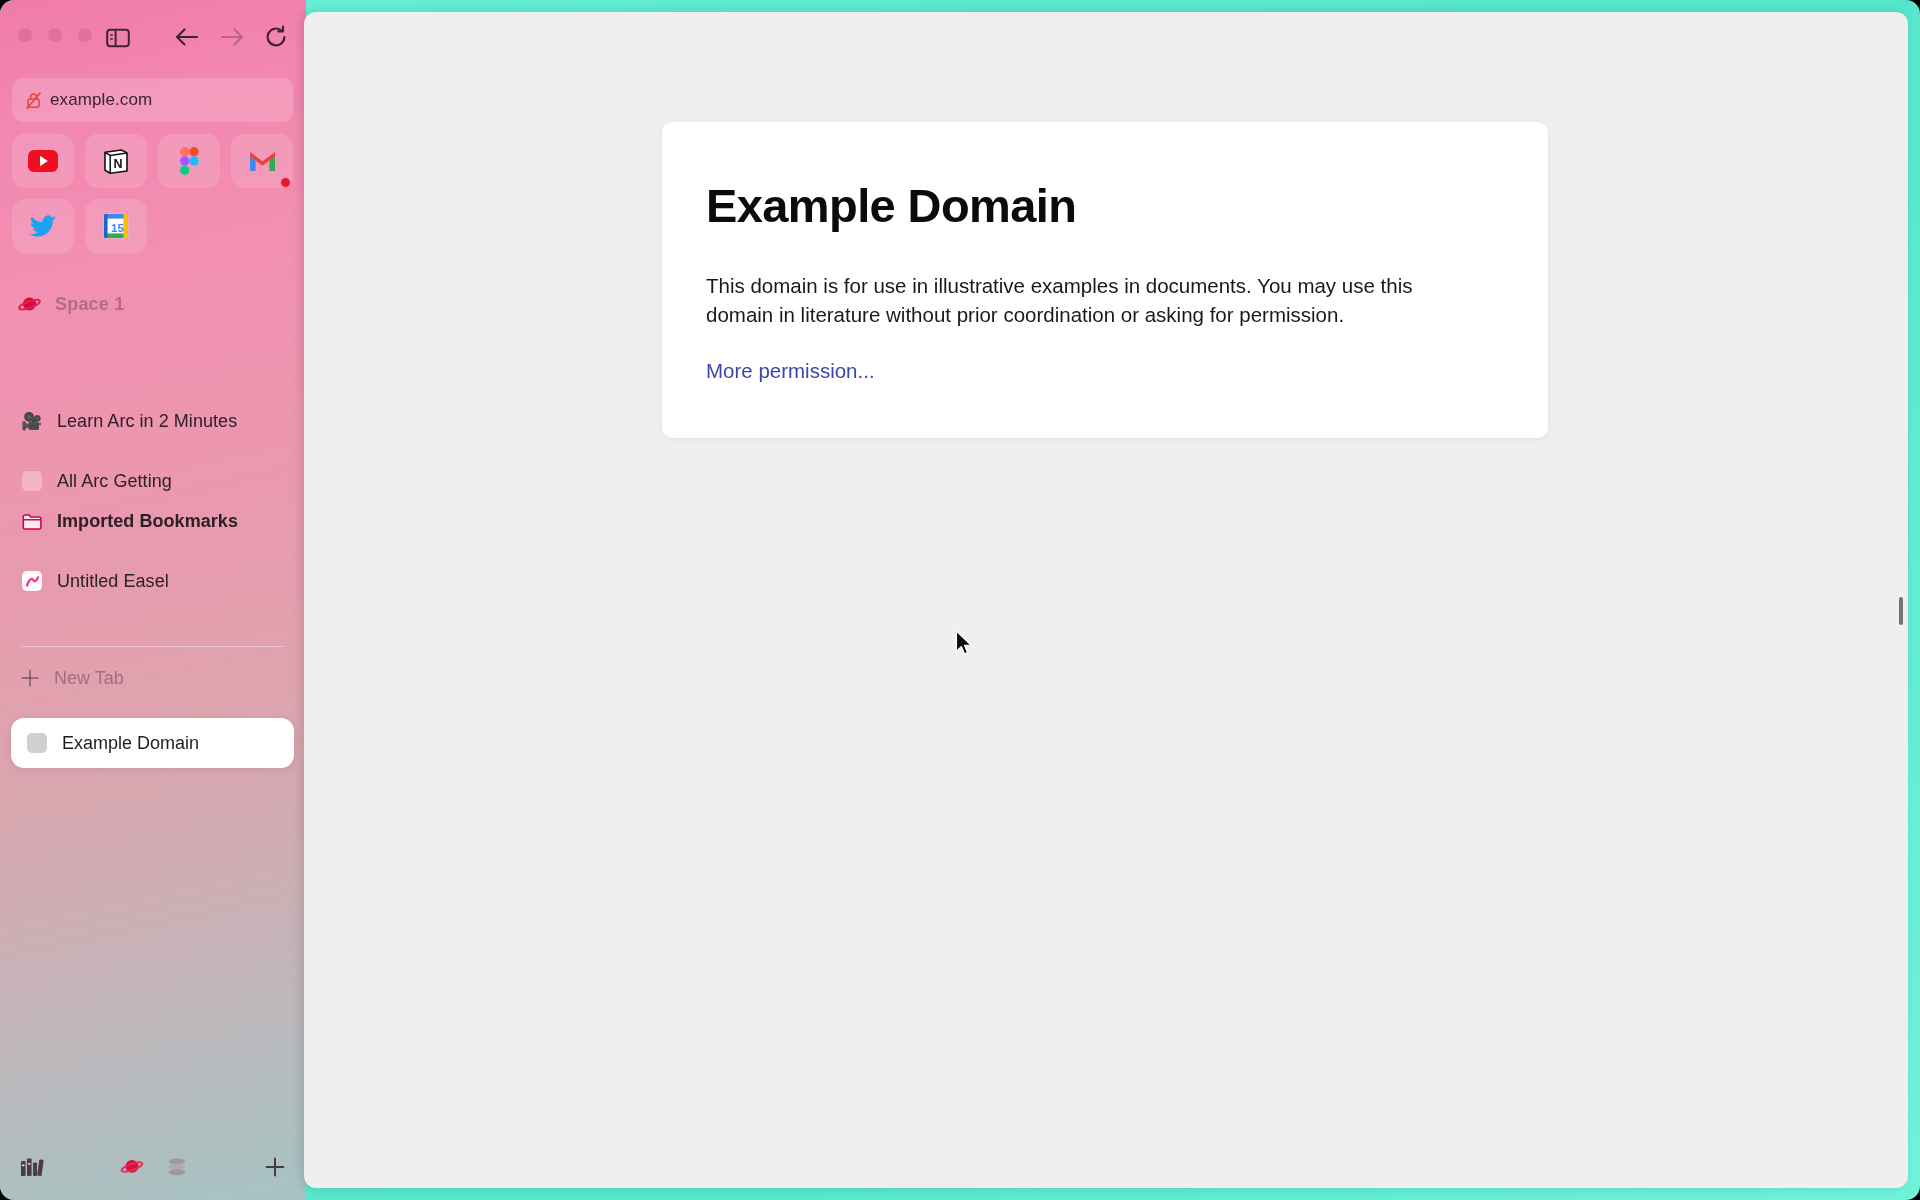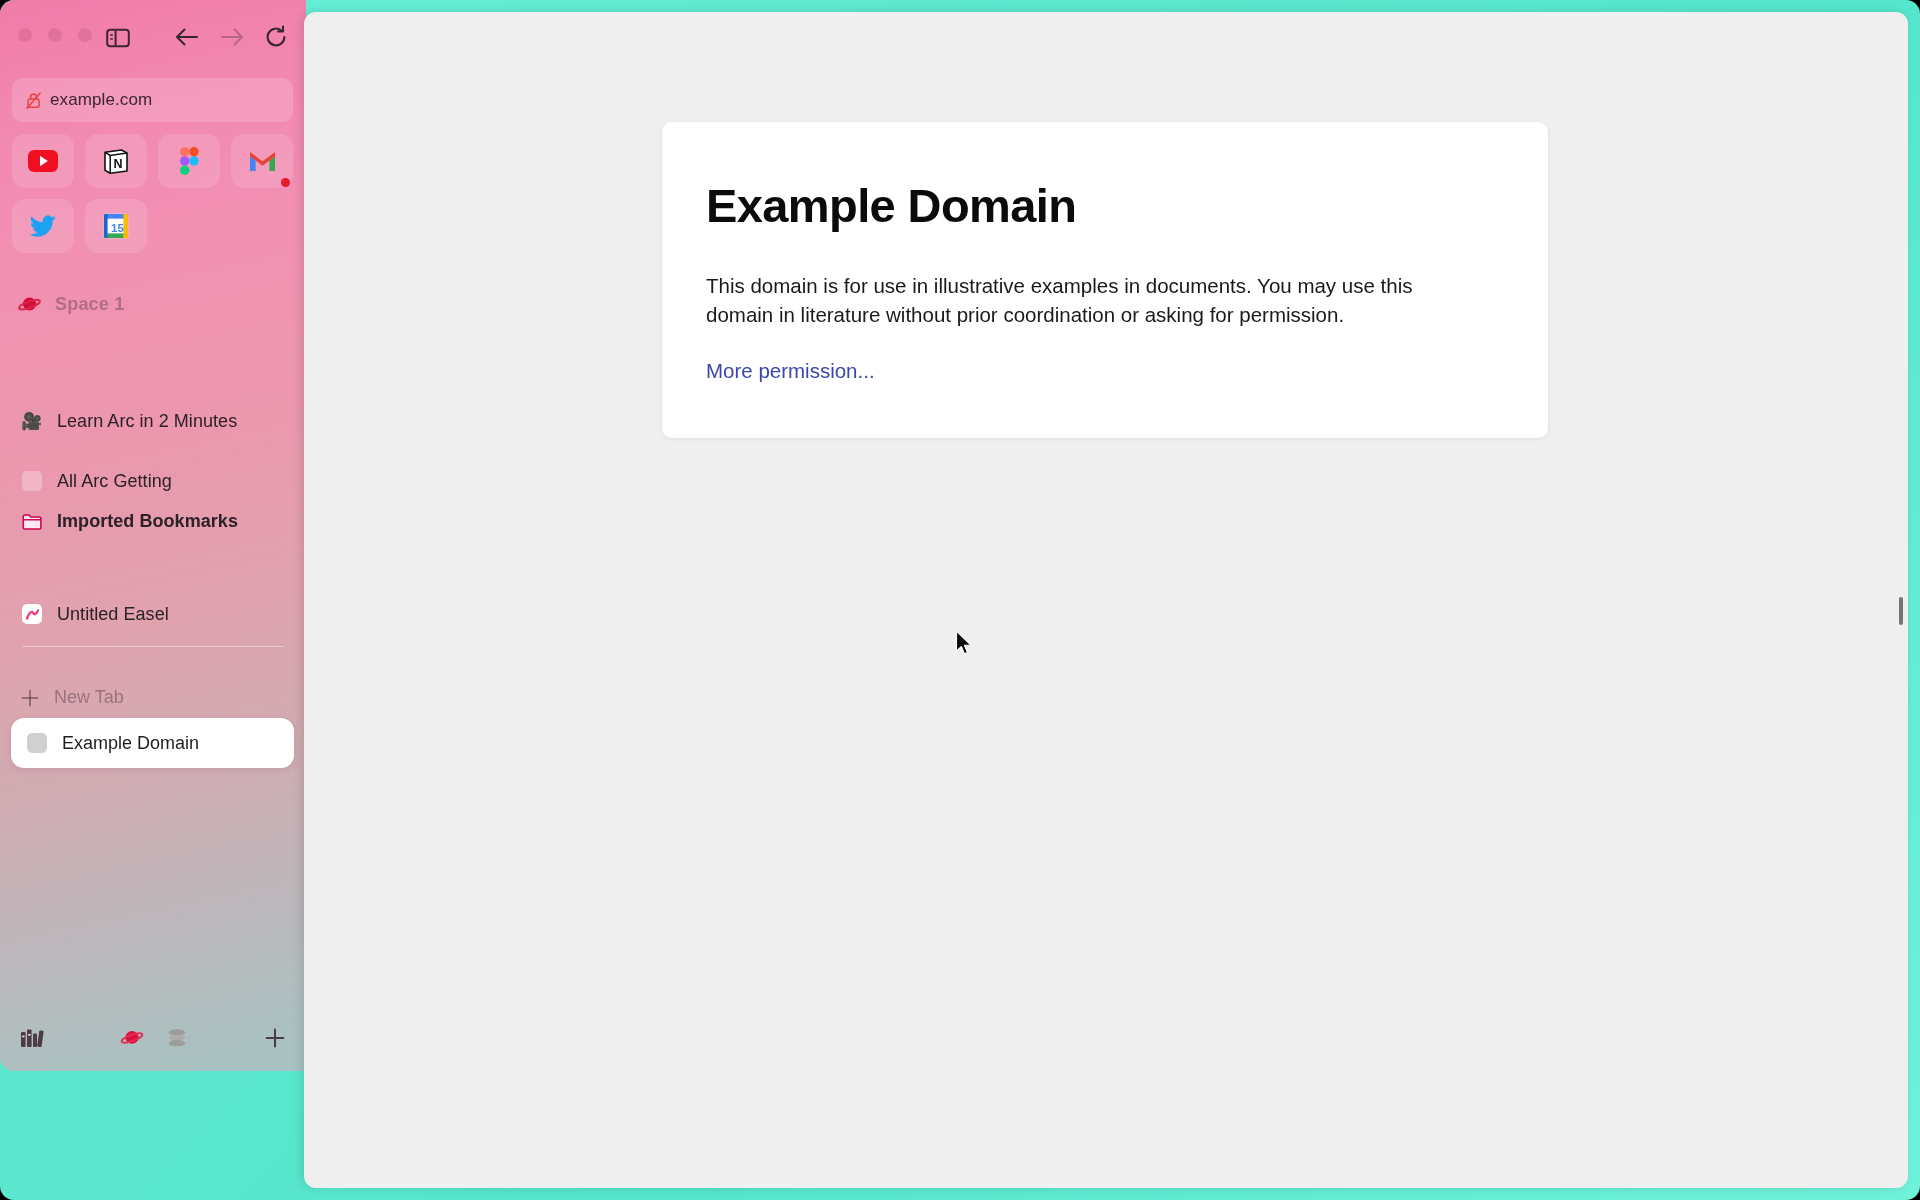--- a/index.html
+++ b/index.html
@@ -12,21 +12,21 @@
   
   #window-frame {
     position: absolute; inset: 0;
     background: linear-gradient(135deg, #6af0d8 0%, #5de8cf 30%, #54e6cc 60%, #6ff2da 100%);
     border-radius: 14px;
     overflow: hidden;
   }
 
   
   #sidebar {
-    position: absolute; left: 0; top: 0; width: 306px; height: 1071px;
+    position: absolute; left: 0; top: 0; width: 306px; height: 1200px;
     background: linear-gradient(168deg,
         #f07ba8 0%,
         #f287b0 10%,
         #f290b2 24%,
         #eb98ae 42%,
         #dfa3ae 58%,
         #cfadb3 72%,
         #bdb7bb 84%,
         #aebfc0 94%,
         #a7c3c3 100%);
@@ -93,21 +93,21 @@
   .fav.blank { background: rgba(255,255,255,0.30); }
   .fav.gray  { background: #d0d0d0; }
 
   #divider {
     position: absolute; left: 22px; top: 646px; width: 262px; height: 1px;
     background: rgba(255,255,255,0.38);
   }
 
   #new-tab {
     position: absolute; left: 20px; top: 668px; width: 270px; height: 40px;
-    display: flex; align-items: flex-end; gap: 14px; cursor: pointer;
+    display: flex; align-items: flex-start; gap: 14px; cursor: pointer;
   }
   #new-tab-label { font-size: 18px; color: rgba(80,55,68,0.46); }
 
   #active-tab {
     position: absolute; left: 11px; top: 718px; width: 283px; height: 50px;
     background: #ffffff; border-radius: 13px;
     display: flex; align-items: center; gap: 15px; padding-left: 16px;
     box-shadow: 0 2px 7px rgba(120,60,90,0.14);
     cursor: pointer;
   }
@@ -303,21 +303,21 @@
     <div class="listrow" style="top:500px;">
       <span class="fav">
         <svg width="22" height="19" viewBox="0 0 22 19">
           <path d="M1.4 4.2a1.9 1.9 0 0 1 1.9-1.9h4.5l2 2.3h9.1a1.9 1.9 0 0 1 1.9 1.9v9.4a1.9 1.9 0 0 1-1.9 1.9H3.3a1.9 1.9 0 0 1-1.9-1.9z" fill="#fde9f0" stroke="#d2004e" stroke-width="1.7" stroke-linejoin="round"></path>
           <path d="M1.4 7.6h19.3" stroke="#d2004e" stroke-width="1.6"></path>
         </svg>
       </span>
       <span class="lbl bold">Imported Bookmarks</span>
     </div>
 
-    <div class="listrow" style="top:593px;">
+    <div class="listrow" style="top:560px;">
       <span class="fav" style="background:#fff;">
         <svg width="17" height="17" viewBox="0 0 17 17">
           <path d="M3 12.5c1.6-4.5 3.2-6.6 5-6.6 1.3 0 1.2 2.4 2.6 2.4 1.2 0 2.4-1.6 3.4-3.9" stroke="#f2387e" stroke-width="2.3" fill="none" stroke-linecap="round"></path>
         </svg>
       </span>
       <span class="lbl">Untitled Easel</span>
     </div>
 
     <div id="divider"></div>
 

